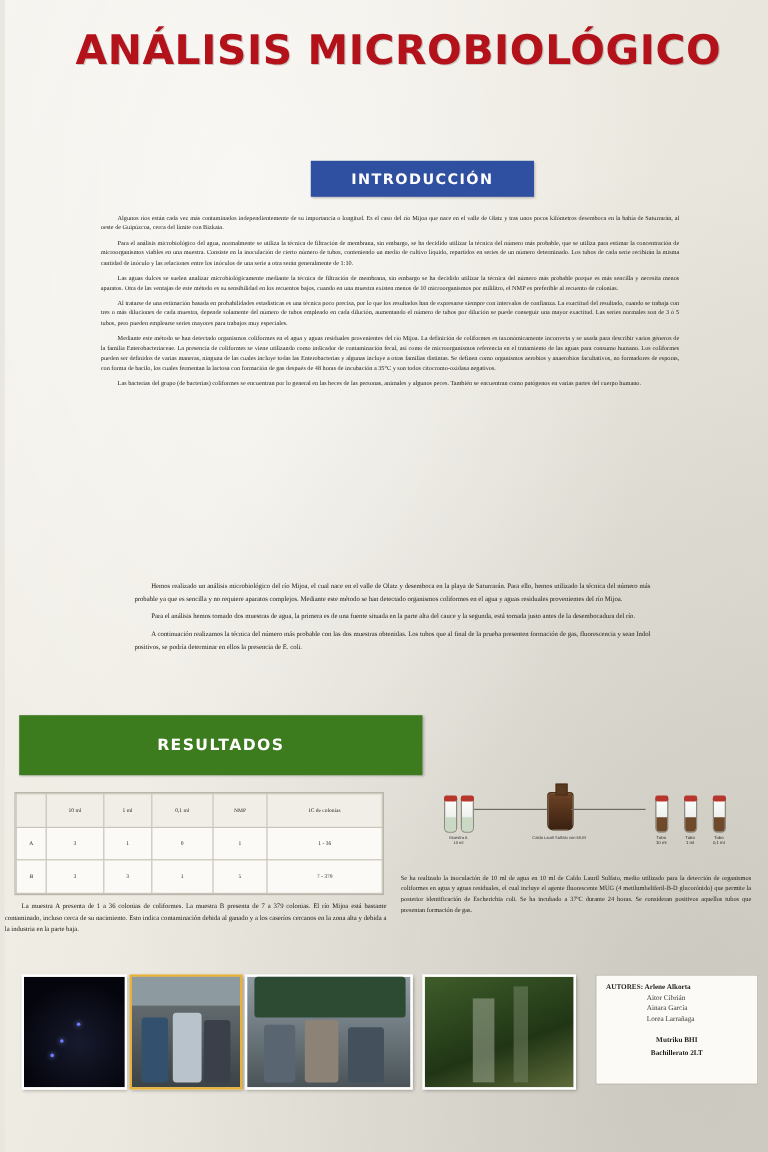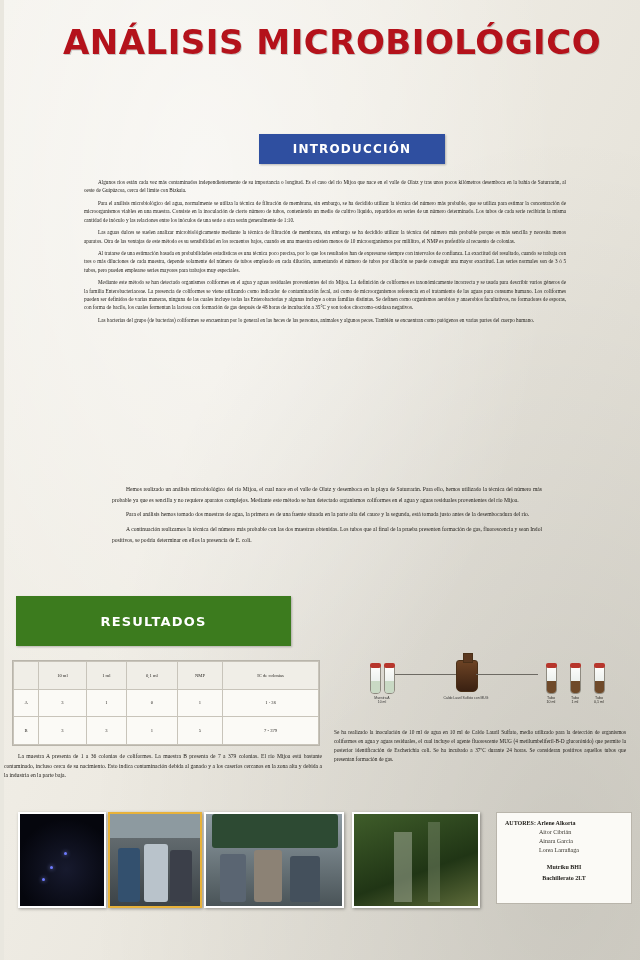--- a/index.html
+++ b/index.html
@@ -31,21 +31,21 @@
   #title2{top:80px;font-size:32px;}
 
   .banner{
     position:absolute;color:#fff;font-family:"DejaVu Sans", sans-serif;
     font-weight:bold;display:flex;align-items:center;justify-content:center;
     letter-spacing:1.2px;
     box-shadow:1px 1px 2px rgba(0,0,0,.25);
   }
   #banner-intro{left:232px;top:134px;width:186px;height:30px;background:#2f4fa0;font-size:12px;margin-left:23px;}
   #banner-resumen{left:215px;top:405px;width:210px;height:44px;background:#7a2f96;font-size:13px;}
-  #banner-resultados{left:12px;top:596px;width:275px;height:50px;background:#3c7b1e;font-size:13px;}
+  #banner-resultados{left:12px;top:596px;width:336px;height:50px;background:#3c7b1e;font-size:13px;}
   #banner-metodo{left:324px;top:596px;width:302px;height:50px;background:#d2510f;font-size:13px;}
 
   .body-text{
     position:absolute;font-size:5.2px;line-height:1.62;color:#23201c;
     text-align:justify;
   }
   .body-text p{margin:0 0 4px 0;text-indent:14px;}
   #intro-text{left:80px;top:178px;width:482px;}
   #resumen-text{left:108px;top:484px;width:430px;font-size:5.6px;line-height:1.9;}
   #metodo-text{left:330px;top:728px;width:292px;font-size:5.3px;line-height:1.7;}

